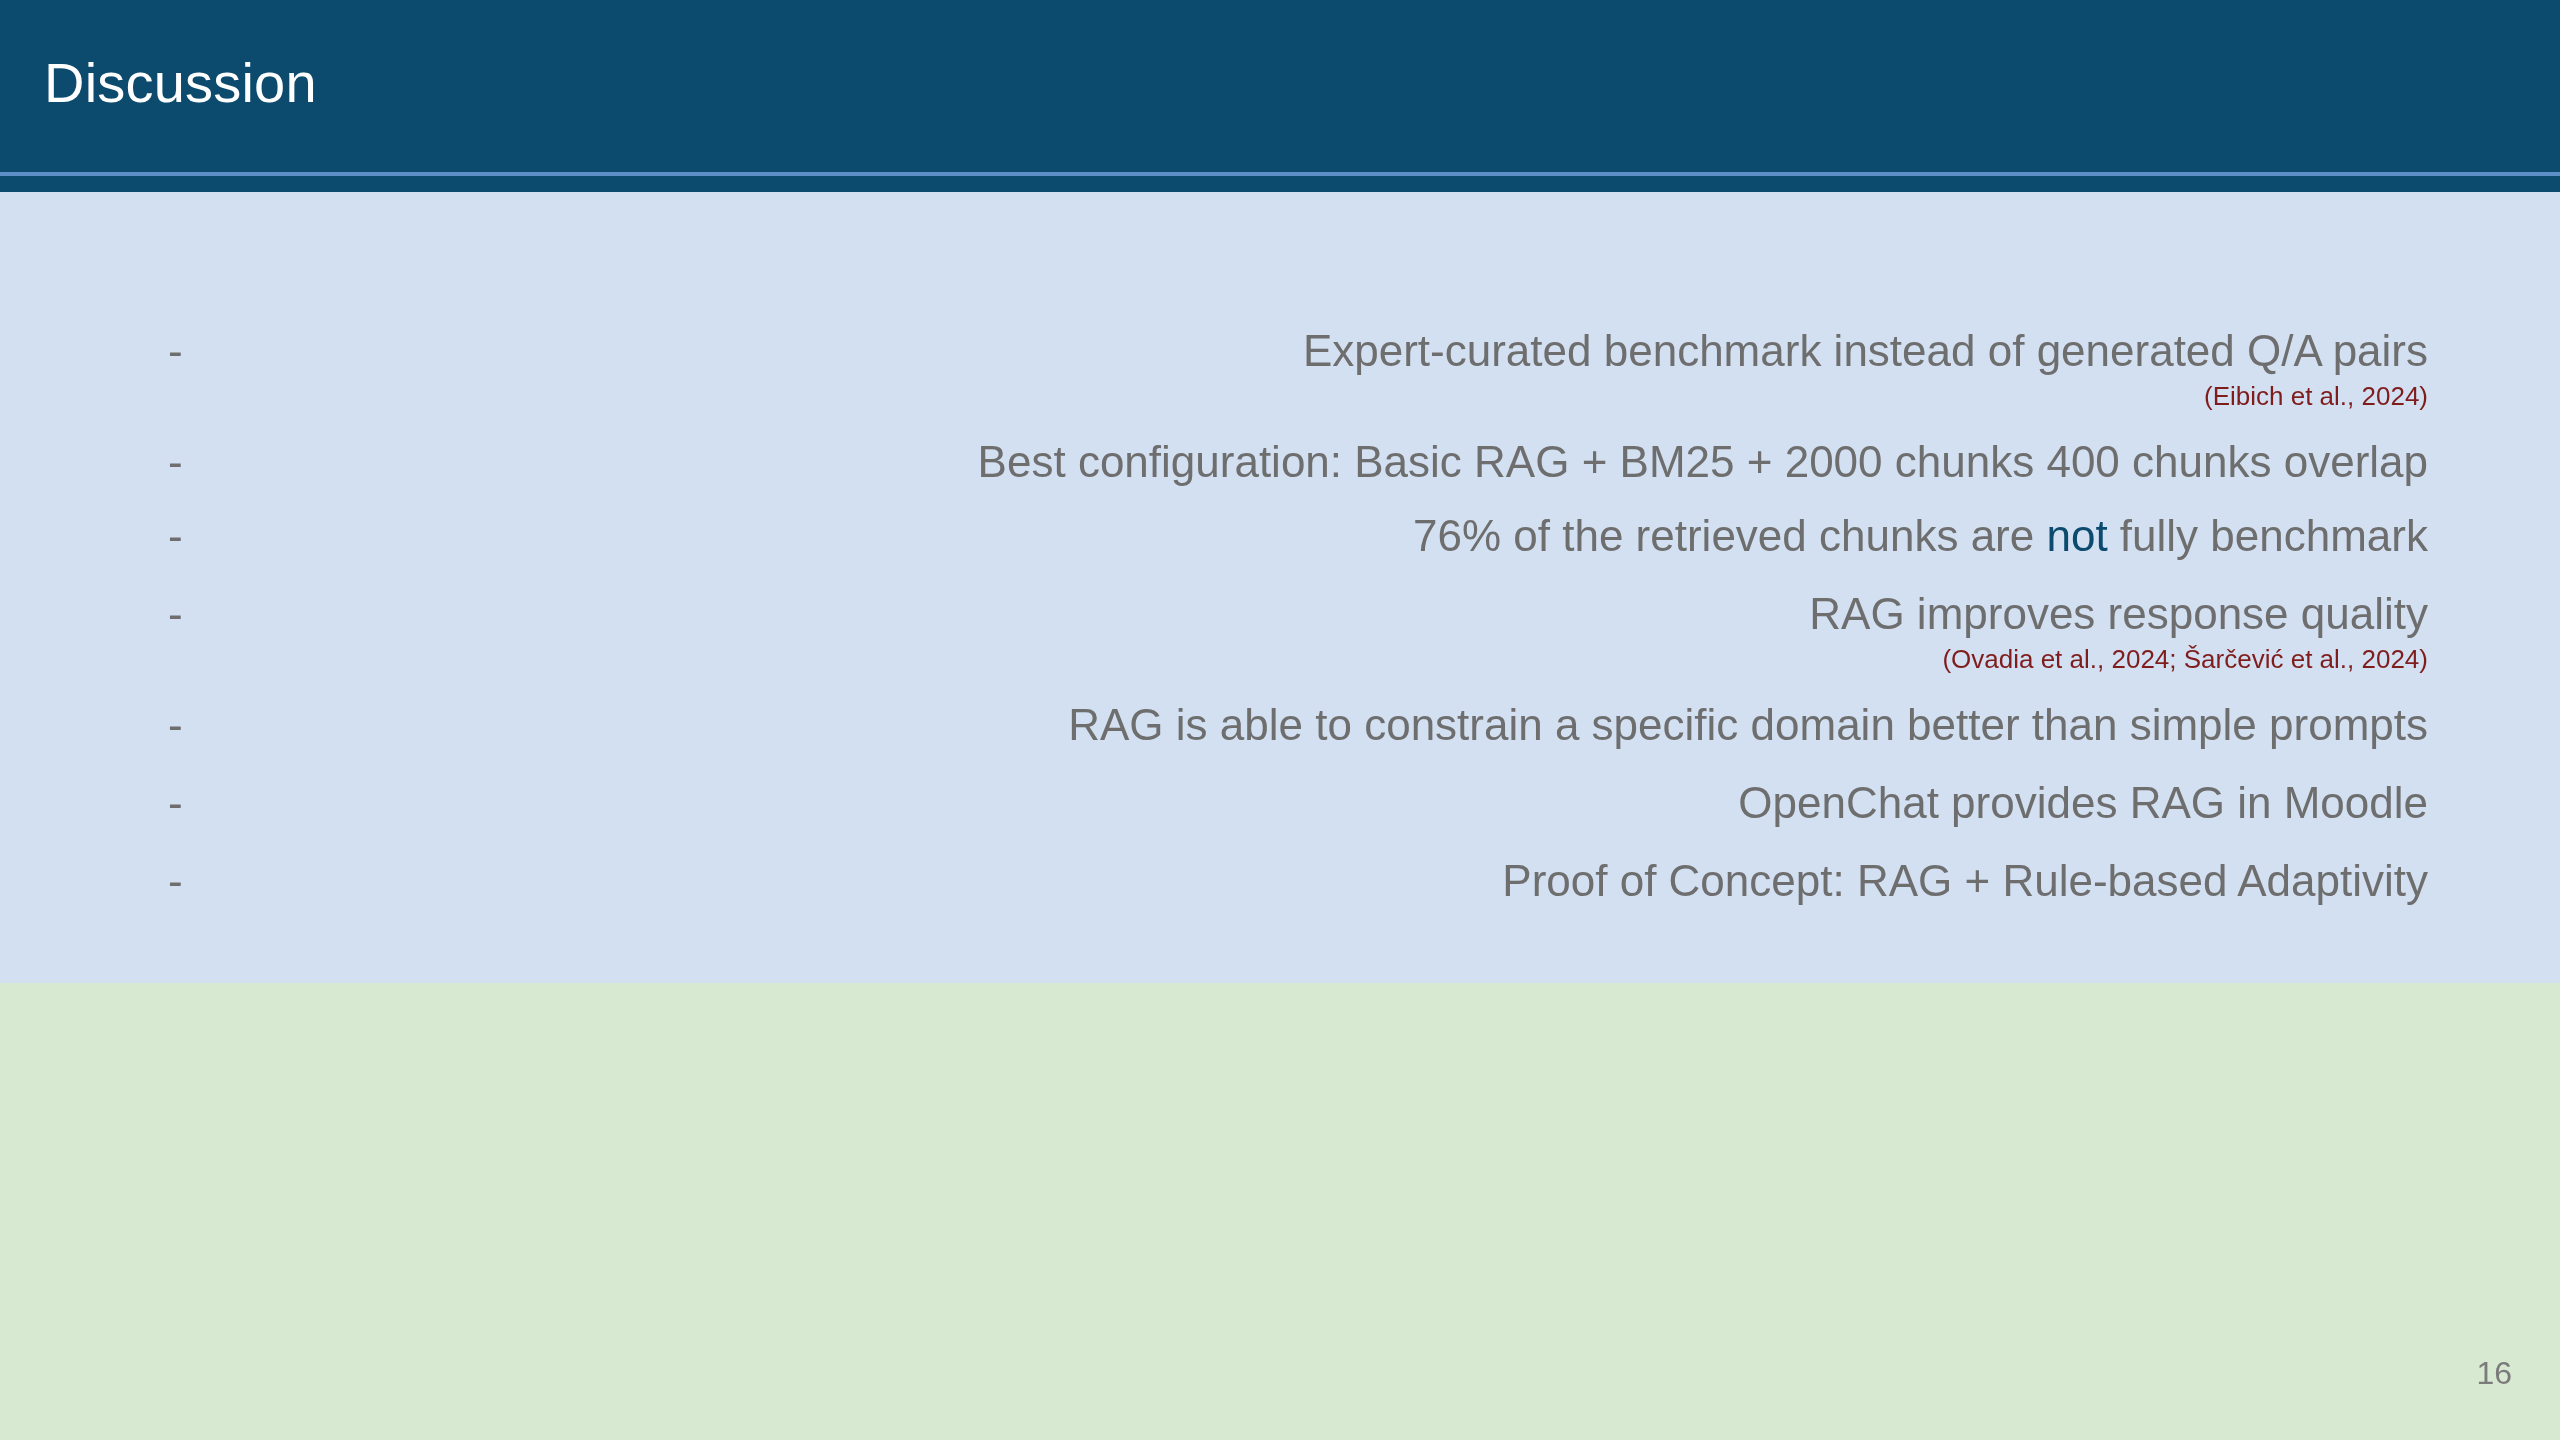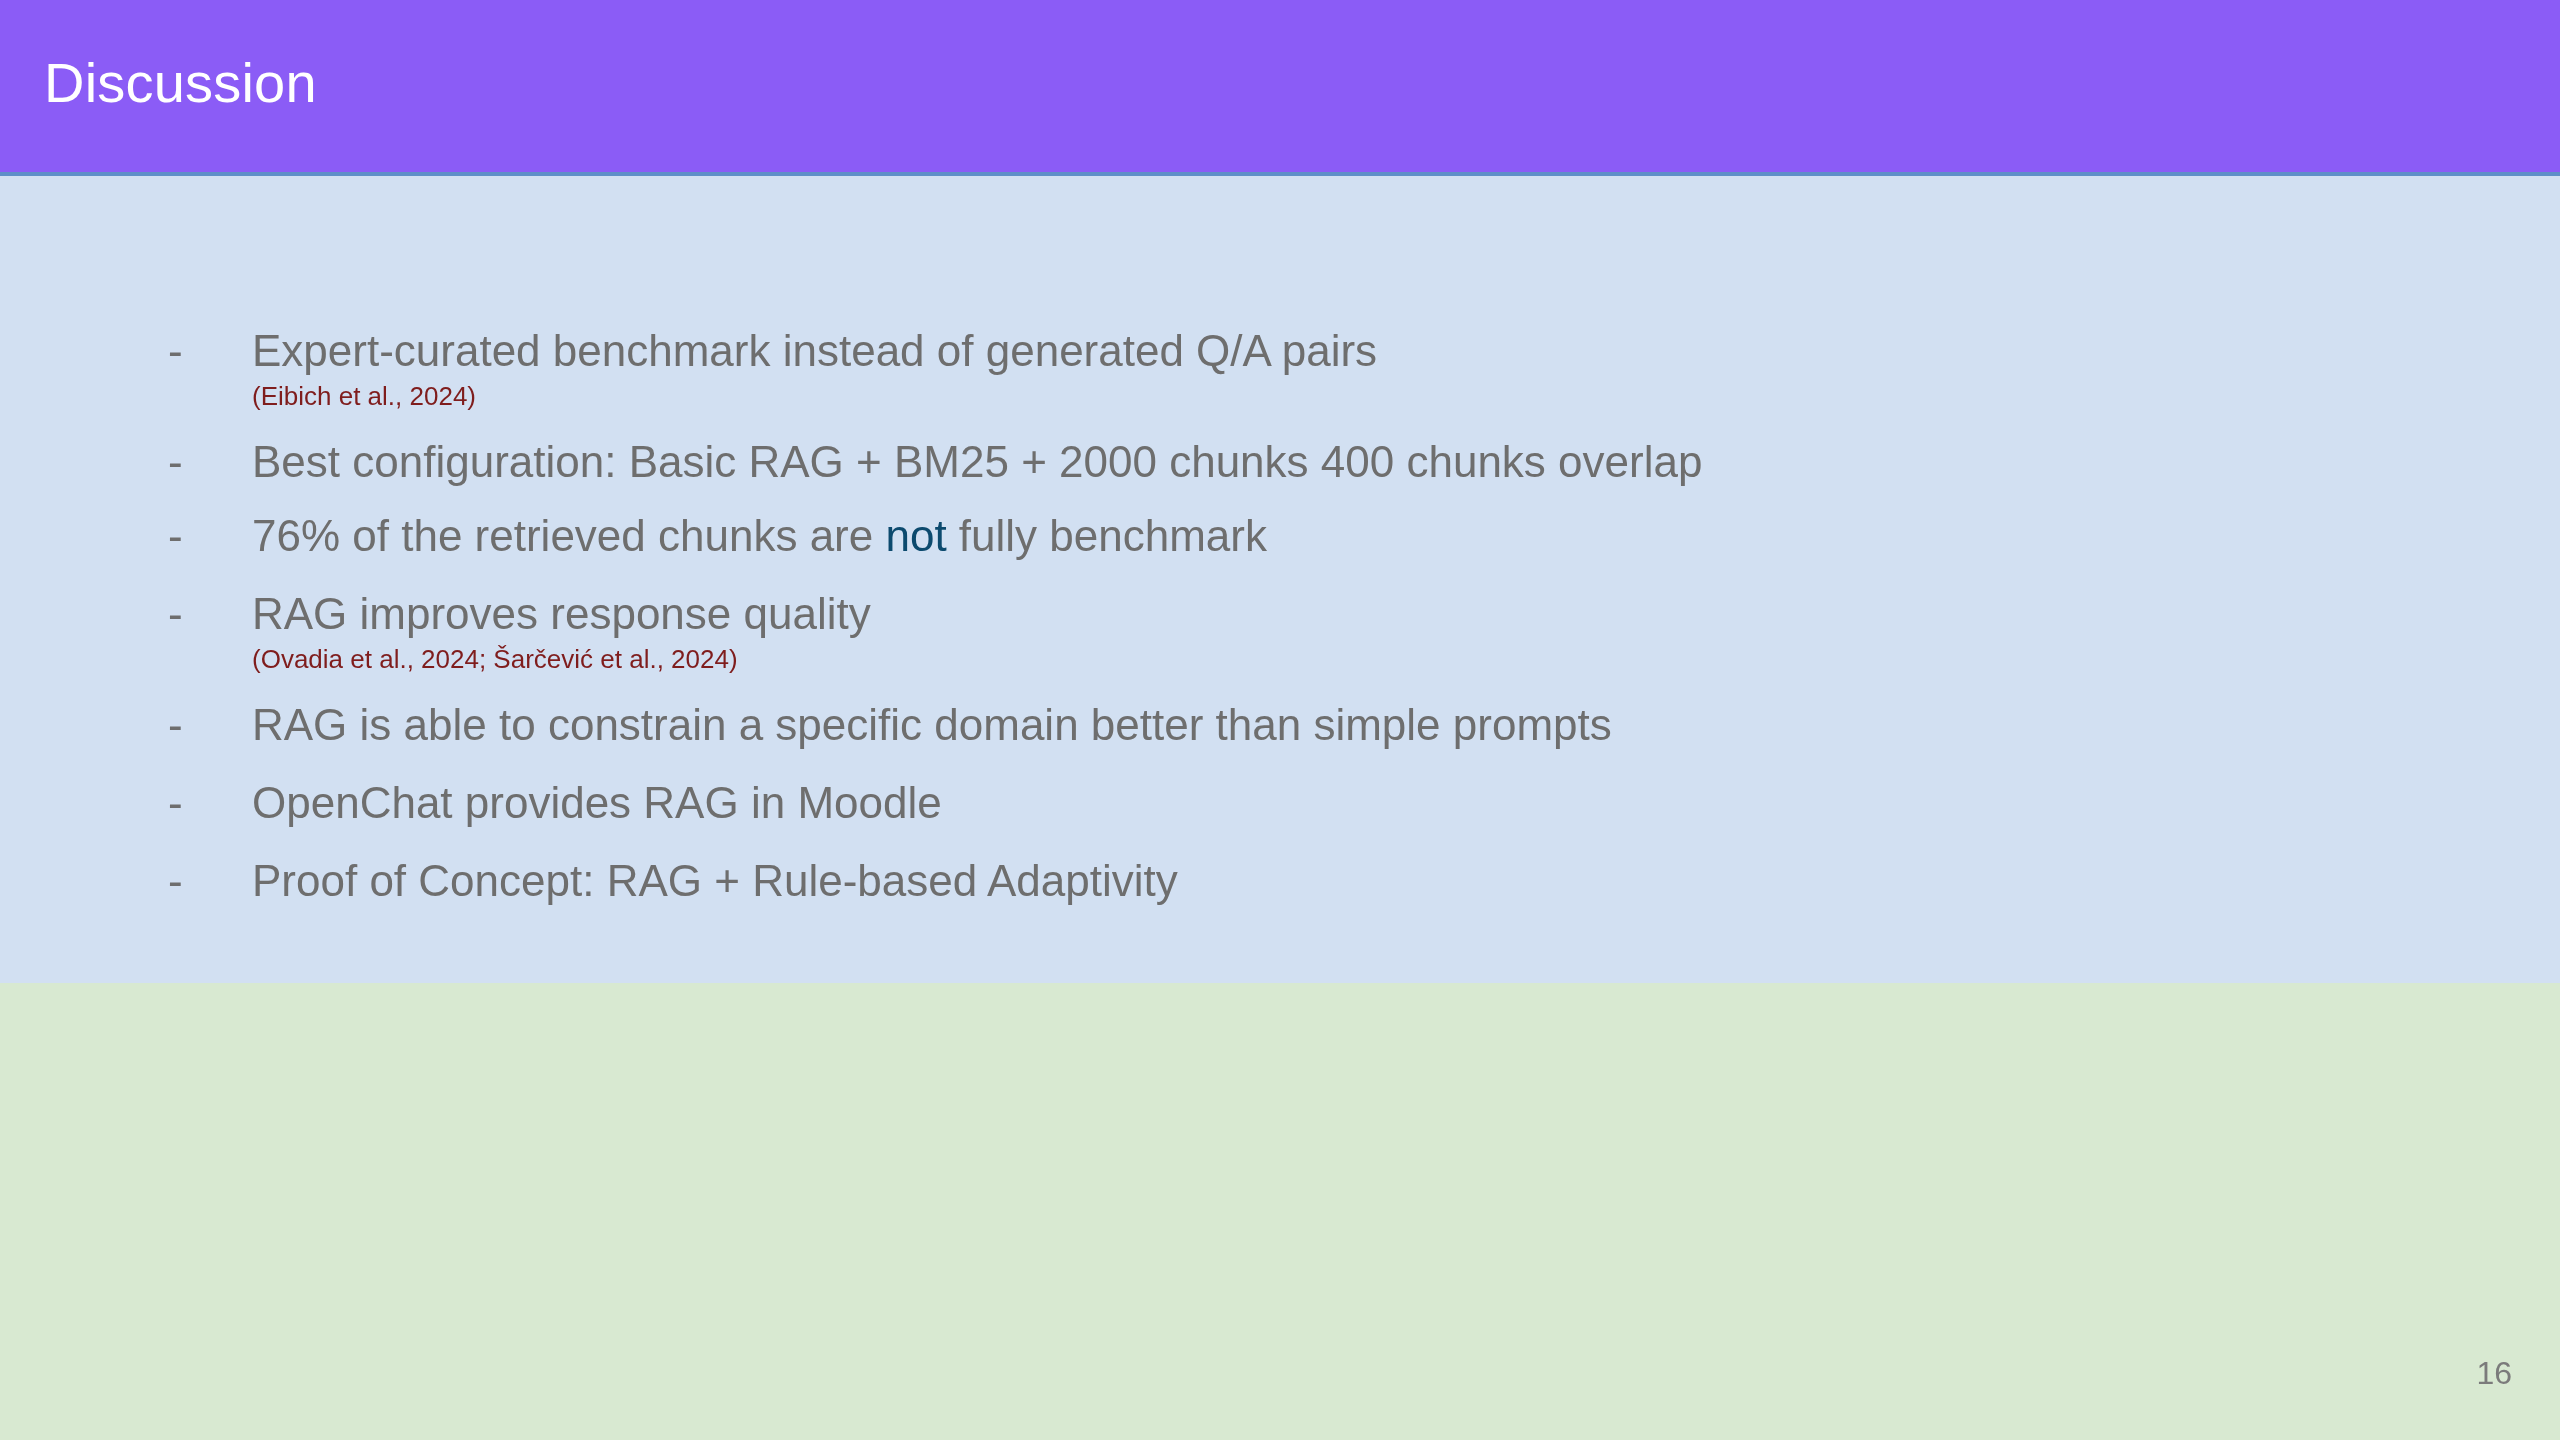--- a/index.html
+++ b/index.html
@@ -33,22 +33,22 @@
     width: 2560px;
     height: 457px;
     background: #d8e9d1;
   }
   
   .header {
     position: absolute;
     left: 0;
     top: 0;
     width: 2560px;
-    height: 172px;
-    background: #8b5cf6;
+    height: 192px;
+    background: #0c4a6e;
   }
   .header-rule {
     position: absolute;
     left: 0;
     top: 172px;
     width: 2560px;
     height: 4px;
     background: #5f8fc8;
   }
   .slide-title {
@@ -75,21 +75,21 @@
   .bullet .dash {
     position: absolute;
     left: 0;
     top: 0;
     width: 40px;
     font-size: 44px;
     line-height: 1.18;
     color: #6e6e6e;
   }
   .bullet .body {
-    margin-left: 84px;
+    text-align: right;
   }
   .bullet .main {
     font-size: 44px;
     line-height: 1.18;
     color: #6e6e6e;
     white-space: nowrap;
   }
   .bullet .main b {
     font-weight: 400;
     color: #0c4a6e;

